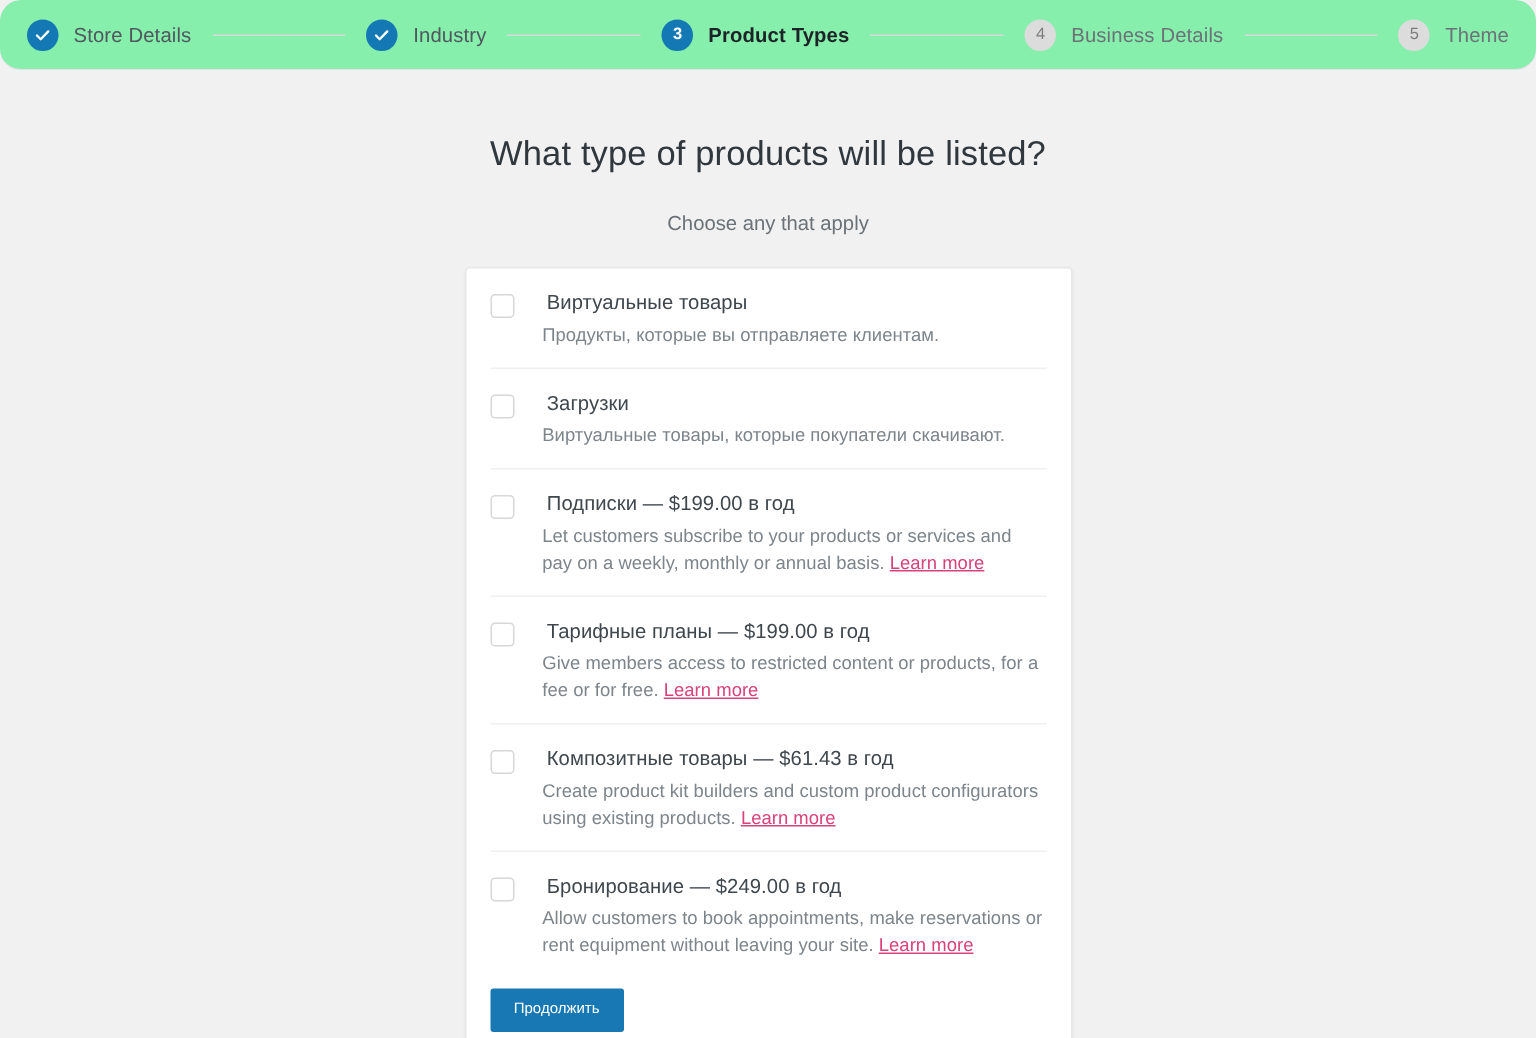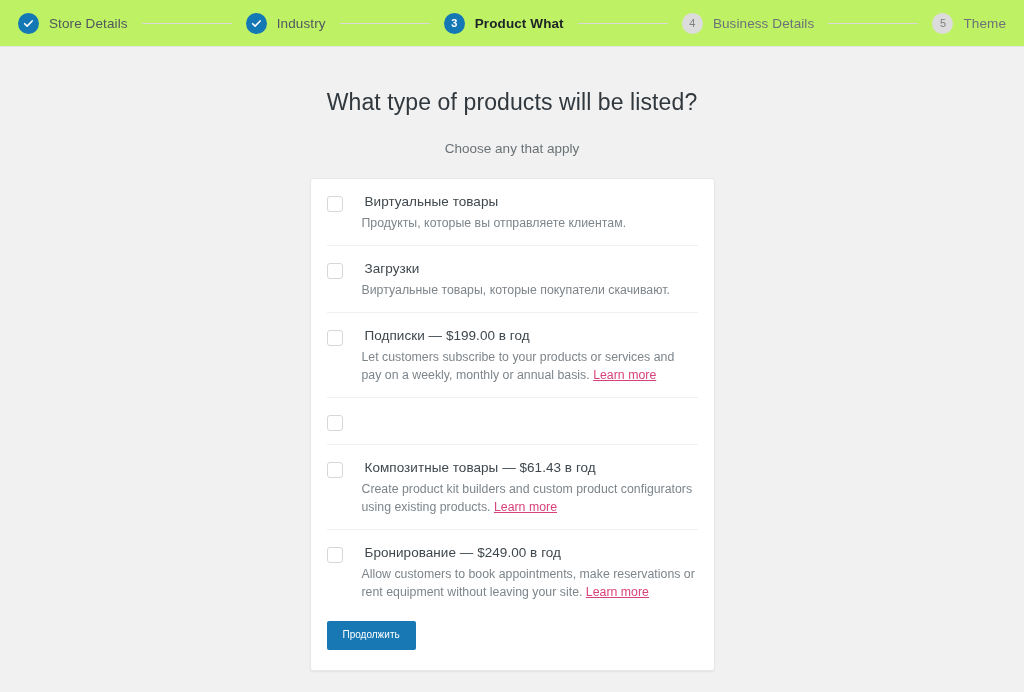--- a/index.html
+++ b/index.html
@@ -11,26 +11,27 @@
     height: 692px;
     background: #f1f1f1;
     font-family: "Liberation Sans", "DejaVu Sans", sans-serif;
     -webkit-font-smoothing: antialiased;
     overflow: hidden;
   }
 
   
   .stepper-bar {
     height: 47px;
-    background: #bef264;
+    background: #86efac;
     border-bottom: 1px solid #e2e4e7;
     display: flex;
     align-items: center;
     padding: 0 18px;
     box-sizing: border-box;
+    border-radius: 14px;
   }
   .step {
     display: flex;
     align-items: center;
     flex: 0 0 auto;
   }
   .step-marker {
     width: 21px;
     height: 21px;
     border-radius: 50%;
@@ -191,21 +192,21 @@
       <span class="step-marker done">
         <svg width="11" height="11" viewBox="0 0 12 12" aria-hidden="true">
           <path d="M1.8 6.2 L4.5 8.9 L10 3.2" fill="none" stroke="#ffffff" stroke-width="1.7" stroke-linecap="round" stroke-linejoin="round"></path>
         </svg>
       </span>
       <span class="step-label done">Industry</span>
     </div>
     <div class="step-connector"></div>
     <div class="step">
       <span class="step-marker current">3</span>
-      <span class="step-label current">Product What</span>
+      <span class="step-label current">Product Types</span>
     </div>
     <div class="step-connector"></div>
     <div class="step">
       <span class="step-marker upcoming">4</span>
       <span class="step-label upcoming">Business Details</span>
     </div>
     <div class="step-connector"></div>
     <div class="step">
       <span class="step-marker upcoming">5</span>
       <span class="step-label upcoming">Theme</span>
@@ -234,20 +235,24 @@
         </div>
         <div class="product-item">
           <span class="checkbox"></span>
           <div class="item-text">
             <div class="item-title">Подписки — $199.00 в год</div>
             <div class="item-desc"><span>Let customers subscribe to your products or services and pay on a weekly, monthly or annual basis. </span><span class="learn-more">Learn more</span></div>
           </div>
         </div>
         <div class="product-item">
           <span class="checkbox"></span>
+          <div class="item-text">
+            <div class="item-title">Тарифные планы — $199.00 в год</div>
+            <div class="item-desc"><span>Give members access to restricted content or products, for a fee or for free. </span><span class="learn-more">Learn more</span></div>
+          </div>
         </div>
         <div class="product-item">
           <span class="checkbox"></span>
           <div class="item-text">
             <div class="item-title">Композитные товары — $61.43 в год</div>
             <div class="item-desc"><span>Create product kit builders and custom product configurators using existing products. </span><span class="learn-more">Learn more</span></div>
           </div>
         </div>
         <div class="product-item">
           <span class="checkbox"></span>

